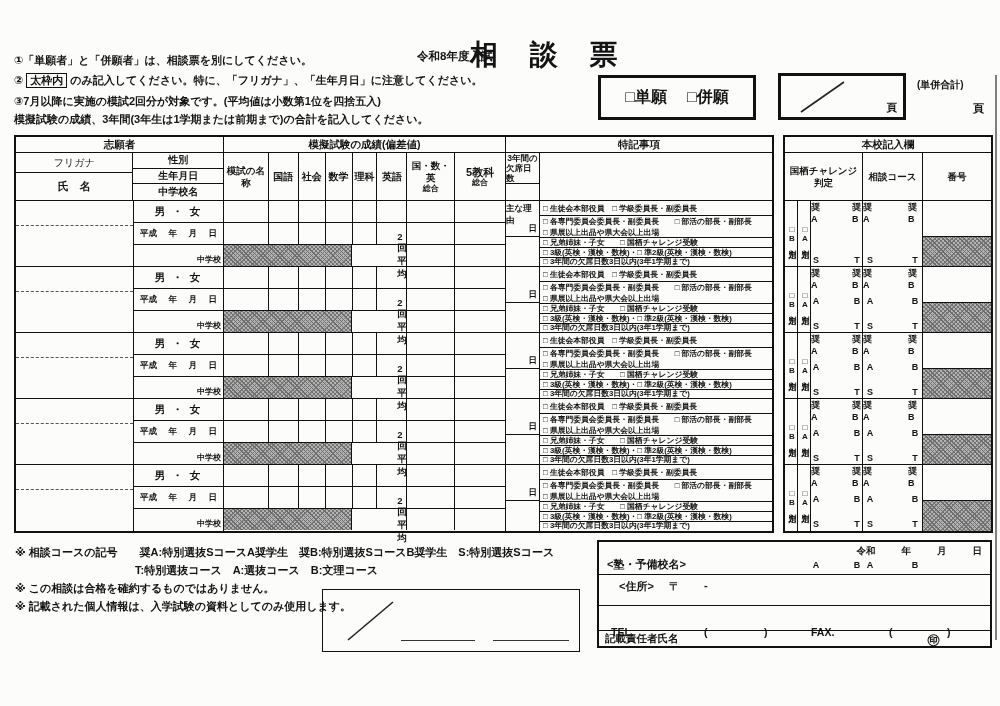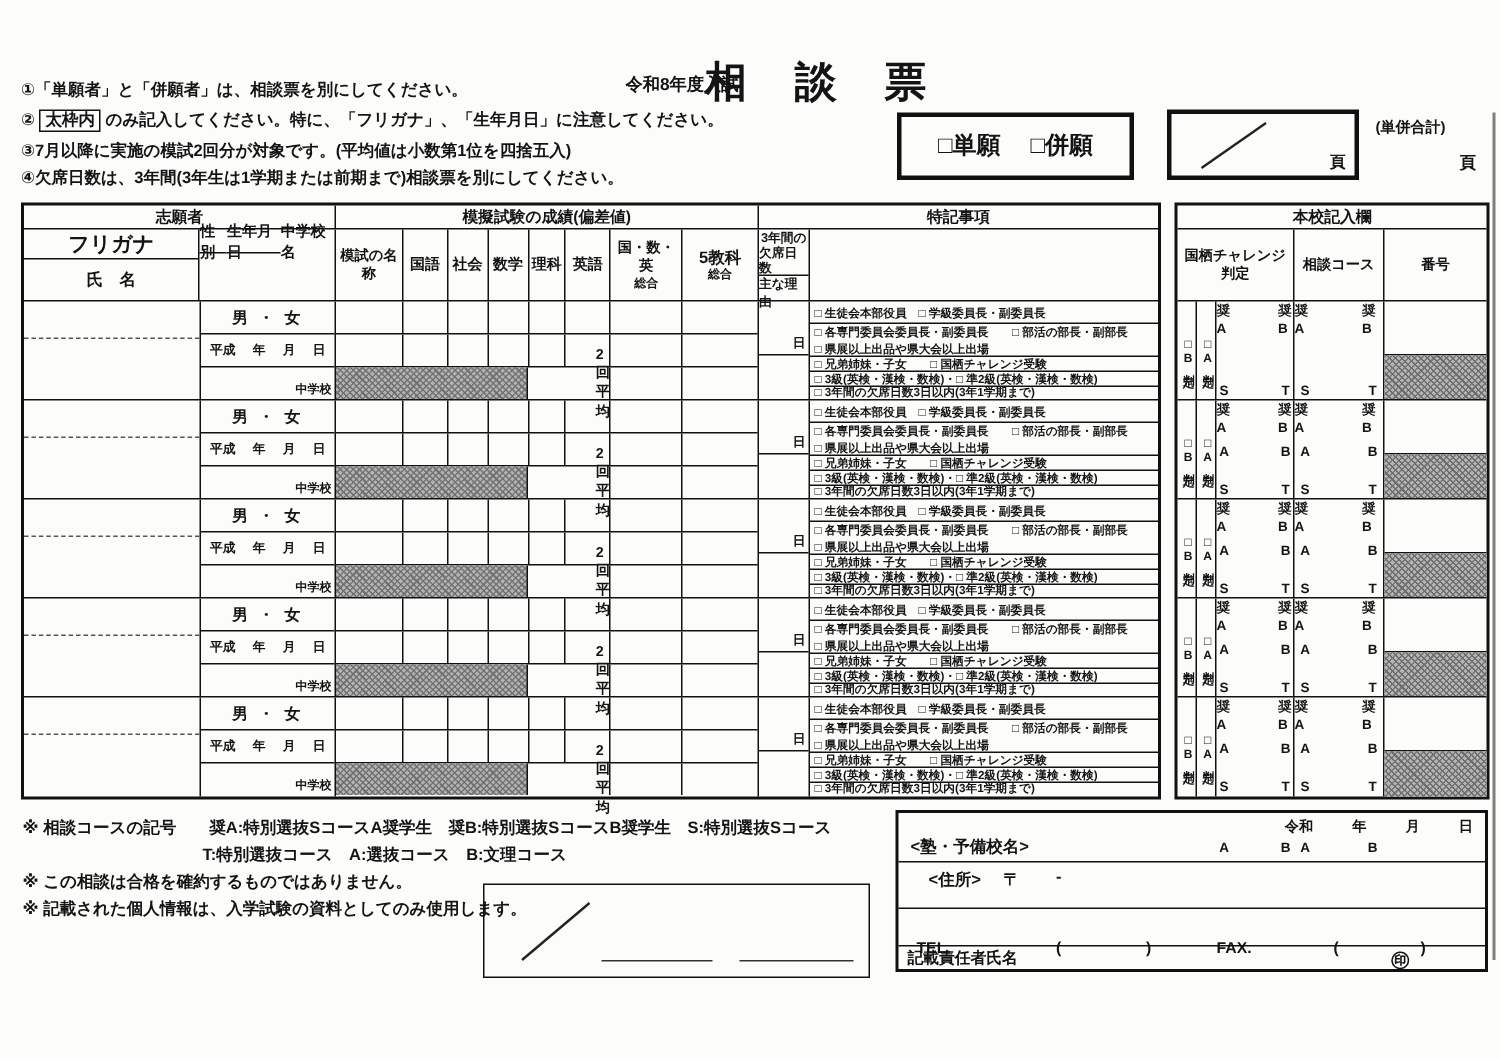--- a/index.html
+++ b/index.html
@@ -33,34 +33,34 @@
   .hcell { display:flex; align-items:center; justify-content:center; font-weight:bold; border-right:1px solid #111; }
   .hcell.last { border-right:none; }
 
   
   .main-tbl { left:14px; top:135px; width:760px; }
   .top-strip { height:16px; font-size:10.5px;text-align:right; }
   .sub-strip { height:48px; }
 
   .head-left { width:208px; border-right:1px solid #111; display:flex; }
   .hl-name { width:118px; border-right:1px solid #111; display:flex; flex-direction:column; }
-  .hl-gen  { width:90px; display:flex; flex-direction:row; }
-  .hl-name .fr { height:20px; border-bottom:1px solid #111; display:flex; align-items:center; justify-content:center; font-size:14px; font-weight:bold; }
+  .hl-gen  { width:90px; display:flex; flex-direction:column; }
+  .hl-name .fr { height:20px; border-bottom:1px solid #111; display:flex; align-items:center; justify-content:center; font-size:10px; font-weight:normal; }
   .hl-name .nm { flex:1; display:flex; align-items:center; justify-content:center; font-size:11px; font-weight:bold; }
   .hl-gen .g { height:16px; border-bottom:1px solid #111; display:flex; align-items:center; justify-content:center; font-size:10px; font-weight:bold; }
   .hl-gen .g:last-child { border-bottom:none; }
 
   .mock-head { width:282px; border-right:1px solid #111; display:flex; }
   .mh { border-right:1px solid #111; display:flex; flex-direction:column; align-items:center; justify-content:center; font-weight:bold; font-size:10px; text-align:center; line-height:12px; }
   .mh:last-child { border-right:none; }
   .w45{width:45px}.w30{width:30px}.w27{width:27px}.w25{width:25px}.w48{width:48px}.w50{width:50px}
   .mh .small { font-size:8px; line-height:9px; }
 
   .spec-head { width:266px; display:flex; }
-  .sh-abs { width:34px; border-right:1px solid #111; display:flex; flex-direction:column; }
+  .sh-abs { width:34px; border-right:1px solid #111; display:flex; flex-direction:column;gap:19px; }
   .sh-abs .a { height:32px; border-bottom:1px solid #111; display:flex; flex-direction:column; align-items:center; justify-content:center; font-size:8.5px; font-weight:bold; line-height:10px; }
   .sh-abs .r { flex:1; display:flex; align-items:center; justify-content:center; font-size:8.5px; font-weight:bold; }
   .sh-act { width:232px; display:flex; align-items:center; justify-content:center; font-size:10.5px; font-weight:bold; }
 
   .lrow { height:66px; border-bottom:1px solid #111; display:flex; }
   #left-rows .lrow:last-child { border-bottom:none; }
 
   .name-cell { width:118px; border-right:1px solid #111; position:relative; }
   .furigana-line { position:absolute; left:0; right:0; top:24px; border-top:1px dashed #555; }
 
@@ -143,21 +143,21 @@
 </style>
 </head>
 <body>
 
 <div class="sheet">
 
   <div class="abs instructions">
     <div>①「単願者」と「併願者」は、相談票を別にしてください。</div>
     <div><span>②</span><span class="boxed-word">太枠内</span><span>のみ記入してください。特に、「フリガナ」、「生年月日」に注意してください。</span></div>
     <div>③7月以降に実施の模試2回分が対象です。(平均値は小数第1位を四捨五入)</div>
-    <div>④欠席日数は、3年間(3年生は1学期または前期まで)相談票を別にしてください。</div>
+    <div>模擬試験の成績、3年間(3年生は1学期または前期まで)の合計を記入してください。</div>
   </div>
 
   <div class="abs title-era">令和8年度入試</div>
   <div class="abs title-main">相 談 票</div>
 
   <div class="abs apply-box">
     <span>□単願</span>
     <span>□併願</span>
   </div>
 

